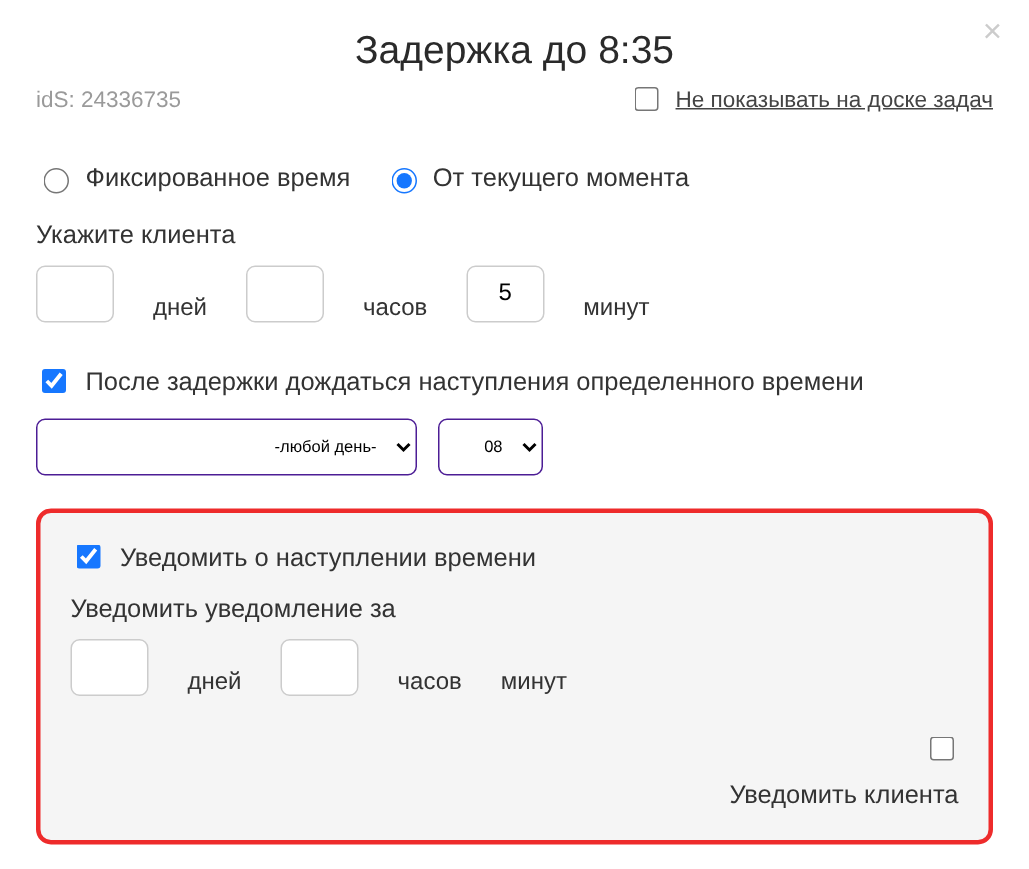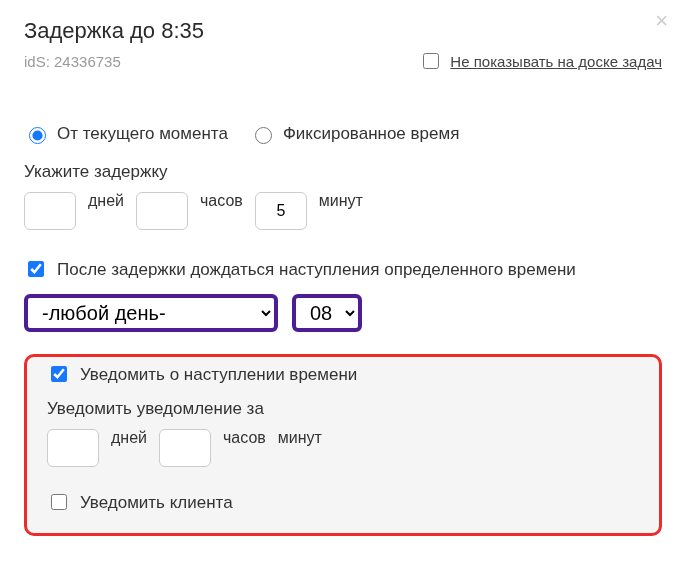--- a/index.html
+++ b/index.html
@@ -21,30 +21,31 @@
     position: absolute;
     top: 10px;
     right: 18px;
     font-size: 22px;
     color: #ccc;
     cursor: pointer;
     font-weight: 300;
     line-height: 1;
   }
   .title {
-    font-size: 22px;
+    font-size: 26px;
     font-weight: 400;
     margin: 0 0 6px 0;
     color: #2a2a2a;
+    text-align: center;
   }
   .sub-row {
     display: flex;
     justify-content: space-between;
     align-items: center;
-    margin-bottom: 52px;
+    margin-bottom: 32px;
   }
   .ids {
     font-size: 15px;
     color: #9a9a9a;
   }
   .hide-board {
     display: flex;
     align-items: center;
     gap: 8px;
     font-size: 15px;
@@ -73,22 +74,22 @@
     height: 16px;
     accent-color: #1677ff;
   }
   .label-line {
     font-size: 17px;
     color: #333;
     margin-bottom: 10px;
   }
   .duration-row {
     display: flex;
-    align-items: flex-start;
-    gap: 12px;
+    align-items: flex-end;
+    gap: 26px;
     margin-bottom: 28px;
   }
   .num-input {
     width: 52px;
     height: 38px;
     border: 1px solid #ccc;
     border-radius: 6px;
     text-align: center;
     font-size: 16px;
     padding: 0 4px;
@@ -104,39 +105,41 @@
     font-size: 17px;
     margin-bottom: 14px;
   }
   .selects-row {
     display: flex;
     gap: 14px;
     margin-bottom: 22px;
   }
   select {
     height: 38px;
-    border: 4px solid #4c1d95;
+    border: 1px solid #4c1d95;
     border-radius: 6px;
     padding: 0 10px;
-    font-size: 20px;
+    font-size: 11px;
     background: #fff;
+    text-align: right;
   }
   .day-select { width: 254px; }
   .hm-select { width: 70px; }
   .highlight-box {
     border: 3px solid #ee2b2b;
     border-radius: 10px;
     background: #f5f5f5;
-    padding: 6px 20px 20px 20px;
+    padding: 18px 20px 20px 20px;
   }
   .highlight-box .duration-row {
     margin-bottom: 24px;
   }
   .highlight-box .check-line.last {
     margin-bottom: 0;
+    flex-direction: column;
   }
 </style>
 </head>
 <body>
 
 <div class="modal">
 
   <span class="close-x">×</span>
 
   <h1 class="title">Задержка до 8:35</h1>
@@ -144,30 +147,30 @@
   <div class="sub-row">
     <span class="ids">idS: 24336735</span>
     <label class="hide-board">
       <input type="checkbox" style="">
       <span>Не показывать на доске задач</span>
     </label>
   </div>
 
   <div class="radio-row">
     <label class="radio-opt">
+      <input type="radio" name="mode" style="">
+      <span>Фиксированное время</span>
+    </label>
+    <label class="radio-opt">
       <input type="radio" name="mode" checked="" style="">
       <span>От текущего момента</span>
     </label>
-    <label class="radio-opt">
-      <input type="radio" name="mode" style="">
-      <span>Фиксированное время</span>
-    </label>
-  </div>
-
-  <div class="label-line">Укажите задержку</div>
+  </div>
+
+  <div class="label-line">Укажите клиента</div>
 
   <div class="duration-row">
     <input class="num-input" value="" style="">
     <span class="unit">дней</span>
     <input class="num-input" value="" style="">
     <span class="unit">часов</span>
     <input class="num-input" value="5" style="">
     <span class="unit">минут</span>
   </div>
 

